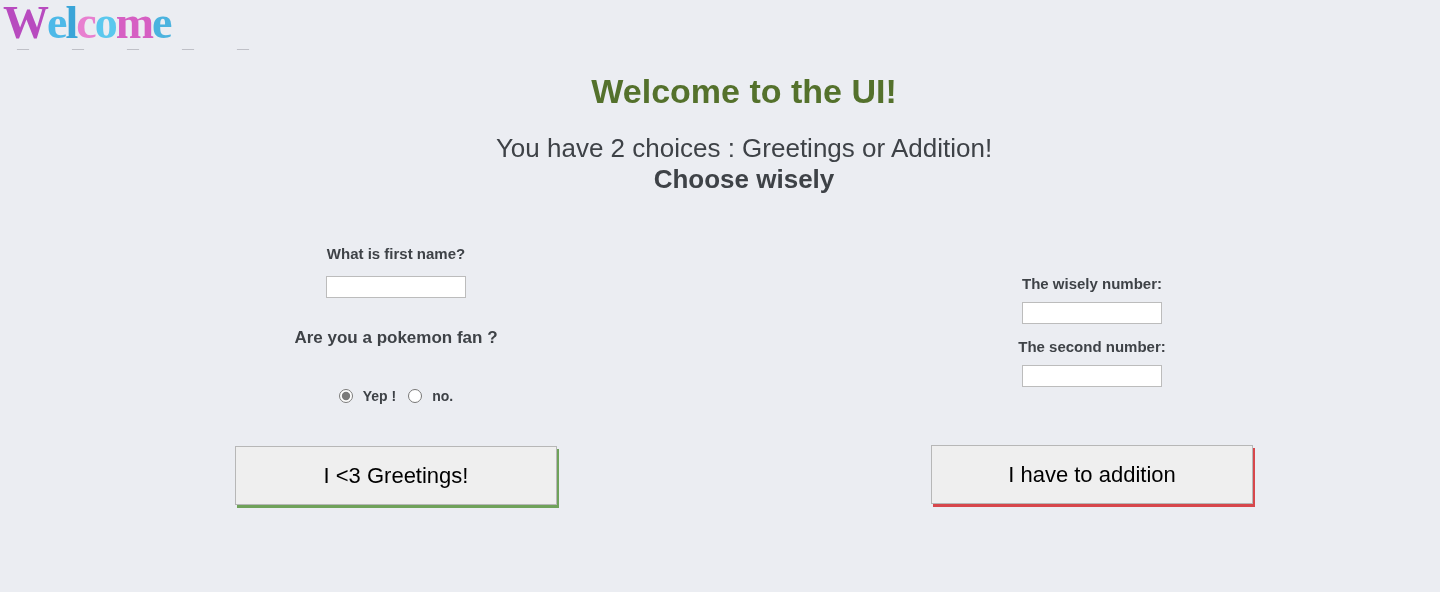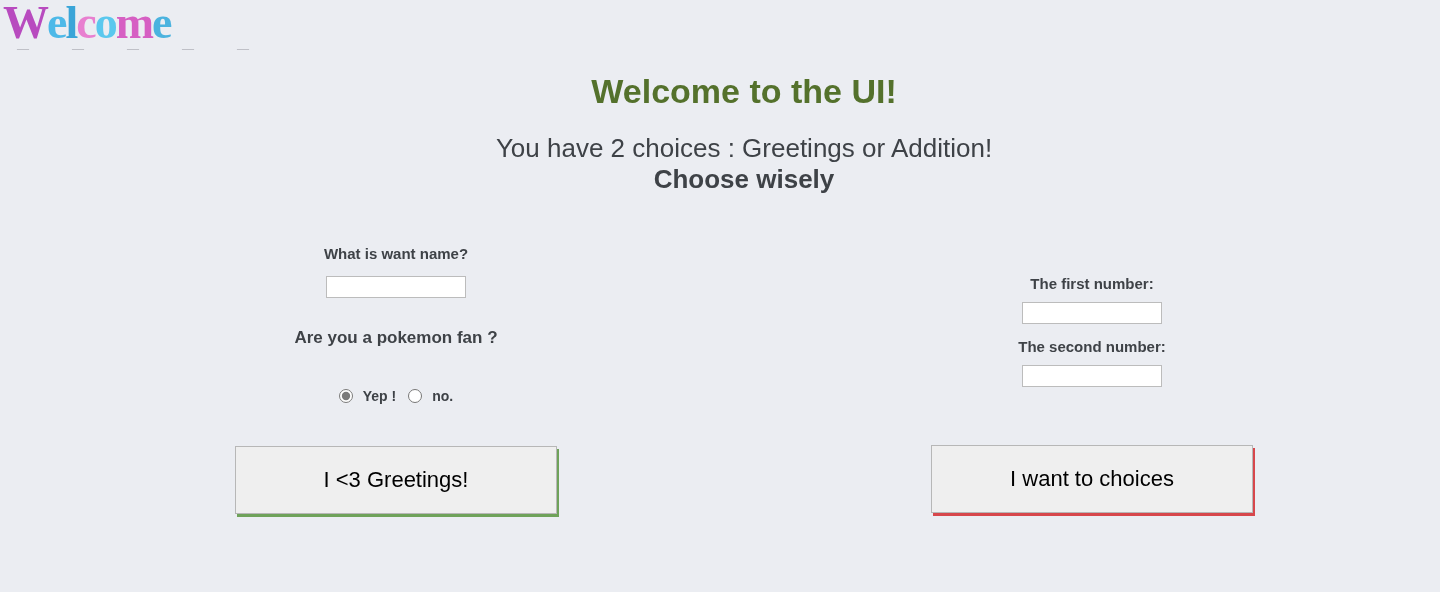--- a/index.html
+++ b/index.html
@@ -130,21 +130,21 @@
     }
     .add-col .text-input {
       margin-bottom: 14px;
     }
     .add-spacer {
       height: 44px;
     }
 
     .big-button {
       width: 322px;
-      height: 68px;
+      height: 59px;
       background: #efefef;
       border: 1px solid #b7b7b7;
       font-size: 22px;
       color: #000;
       cursor: pointer;
       font-family: inherit;
     }
     .big-button.green {
       box-shadow: 2px 3px 0 #6fa25a;
     }
@@ -161,44 +161,44 @@
 </div>
 
 <div class="container">
   <h1 class="title">Welcome to the UI!</h1>
   <div class="subtitle">You have 2 choices : Greetings or Addition!</div>
   <div class="tagline">Choose wisely</div>
 
   <div class="columns">
 
     <div class="col greet-col">
-      <div class="q-label">What is want name?</div>
+      <div class="q-label">What is first name?</div>
       <input type="text" class="text-input" value="" style="">
 
       <div class="q-label-sub">Are you a pokemon fan ?</div>
 
       <div class="radio-row">
         <label>
           <input type="radio" name="fan" checked="" style="">
           <span>Yep !</span>
         </label>
         <label>
           <input type="radio" name="fan" style="">
           <span>no.</span>
         </label>
       </div>
 
       <button class="big-button green">I &lt;3 Greetings!</button>
     </div>
 
     <div class="col add-col">
-      <div class="q-label">The first number:</div>
+      <div class="q-label">The wisely number:</div>
       <input type="text" class="text-input" value="" style="">
 
       <div class="q-label">The second number:</div>
       <input type="text" class="text-input" value="" style="">
 
       <div class="add-spacer"></div>
 
-      <button class="big-button red">I want to choices</button>
+      <button class="big-button red">I have to addition</button>
     </div>
   </div>
 </div>
 
 </body></html>

